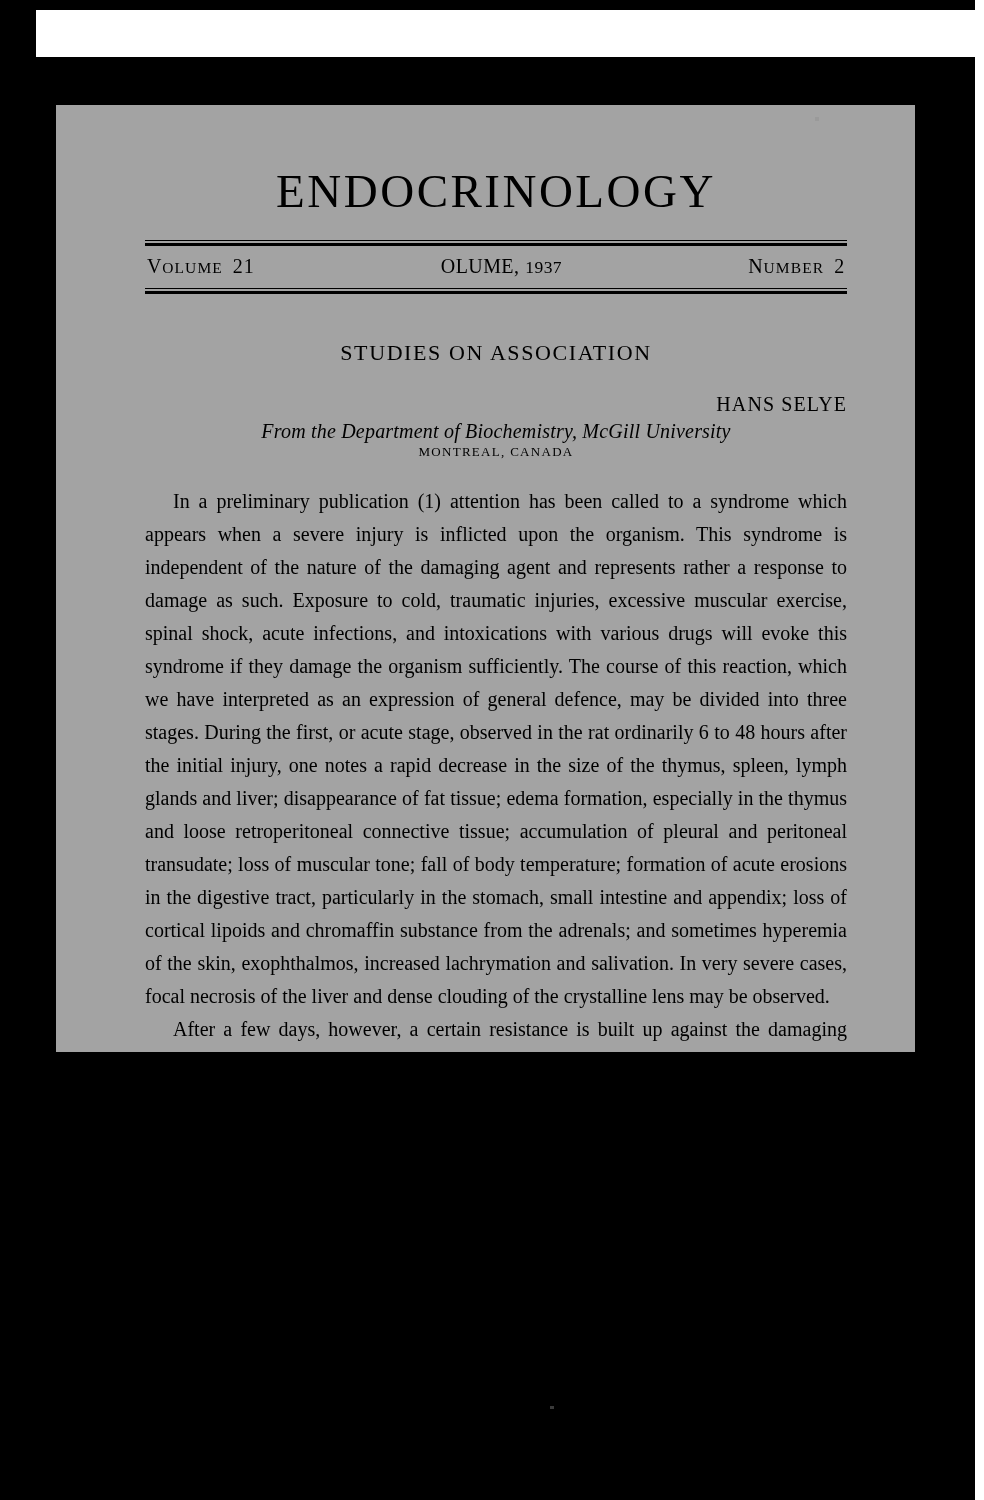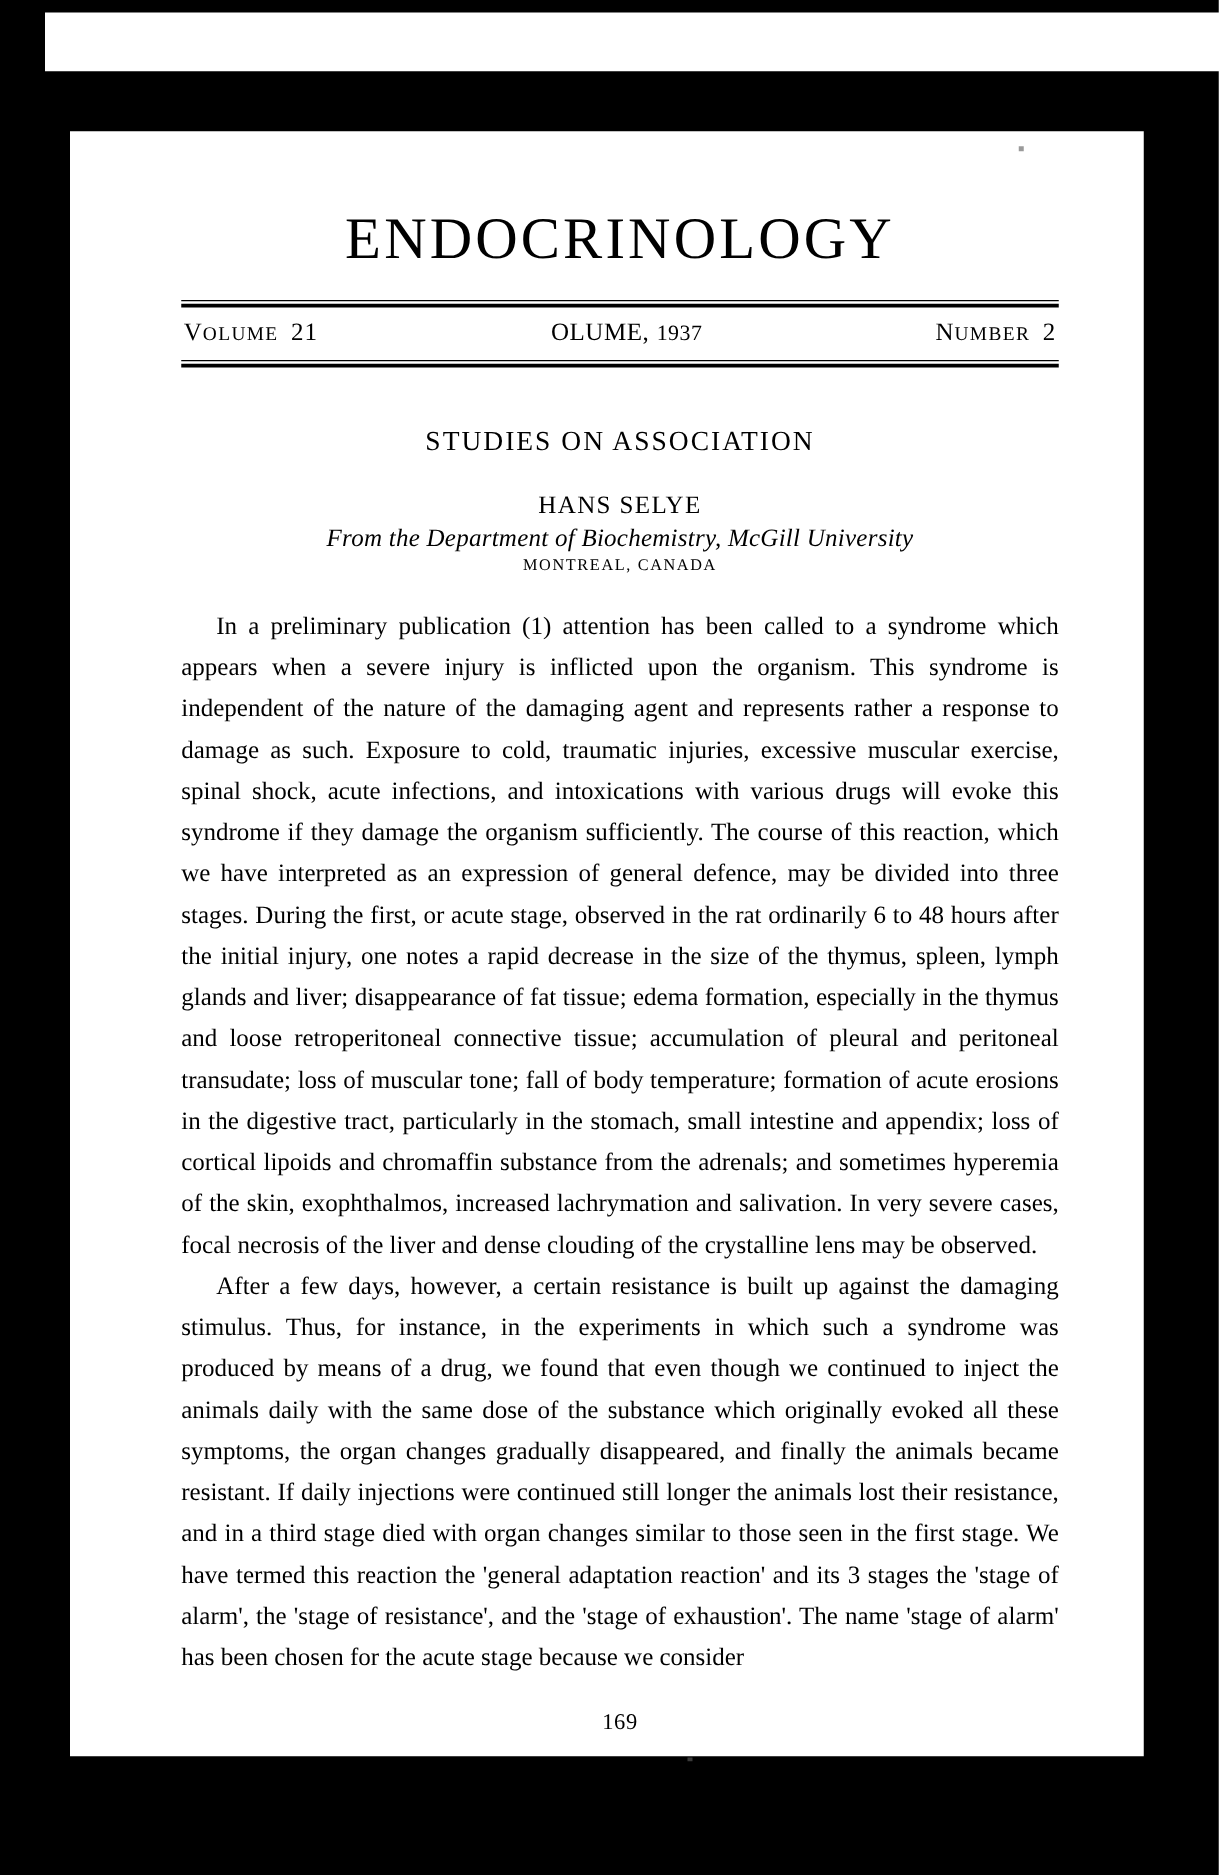--- a/index.html
+++ b/index.html
@@ -33,22 +33,22 @@
     height: 1500px;
     background: #ffffff;
   }
 
   
   .page {
     position: absolute;
     left: 56px;
     top: 105px;
     width: 859px;
-    height: 1300px;
-    background: #ffffff;
+    height: 947px;
+    background: #a3a3a3;
     color: #000000;
   }
 
   .page-inner {
     position: absolute;
     left: 89px;          
     top: 0;
     width: 702px;        
   }
 
@@ -105,20 +105,21 @@
   .article-title {
     font-size: 22px;
     letter-spacing: 1.6px;
     margin-top: 46px;
     white-space: nowrap;
   }
   .author {
     font-size: 20px;
     letter-spacing: 1.1px;
     margin-top: 27px;
+    text-align: right;
   }
   .affiliation {
     font-style: italic;
     font-size: 20px;
     margin-top: 4px;
     letter-spacing: 0.2px;
     text-align: center;
   }
   .city {
     font-size: 13px;

